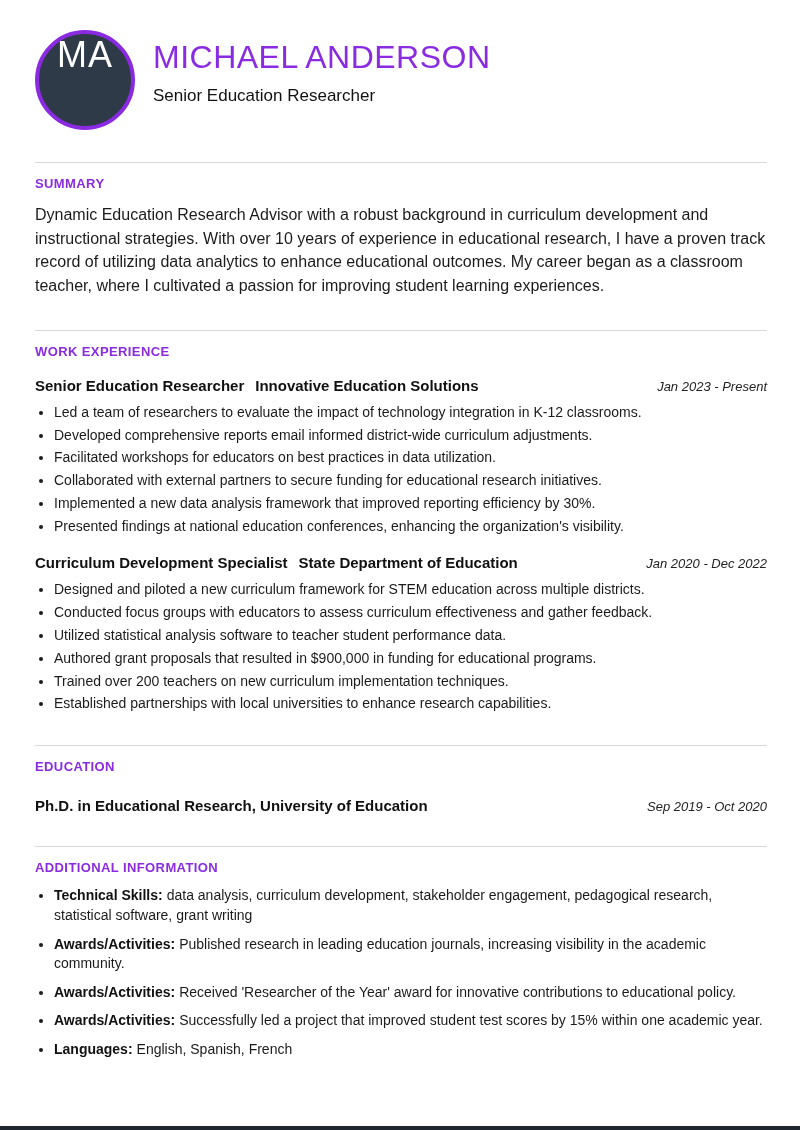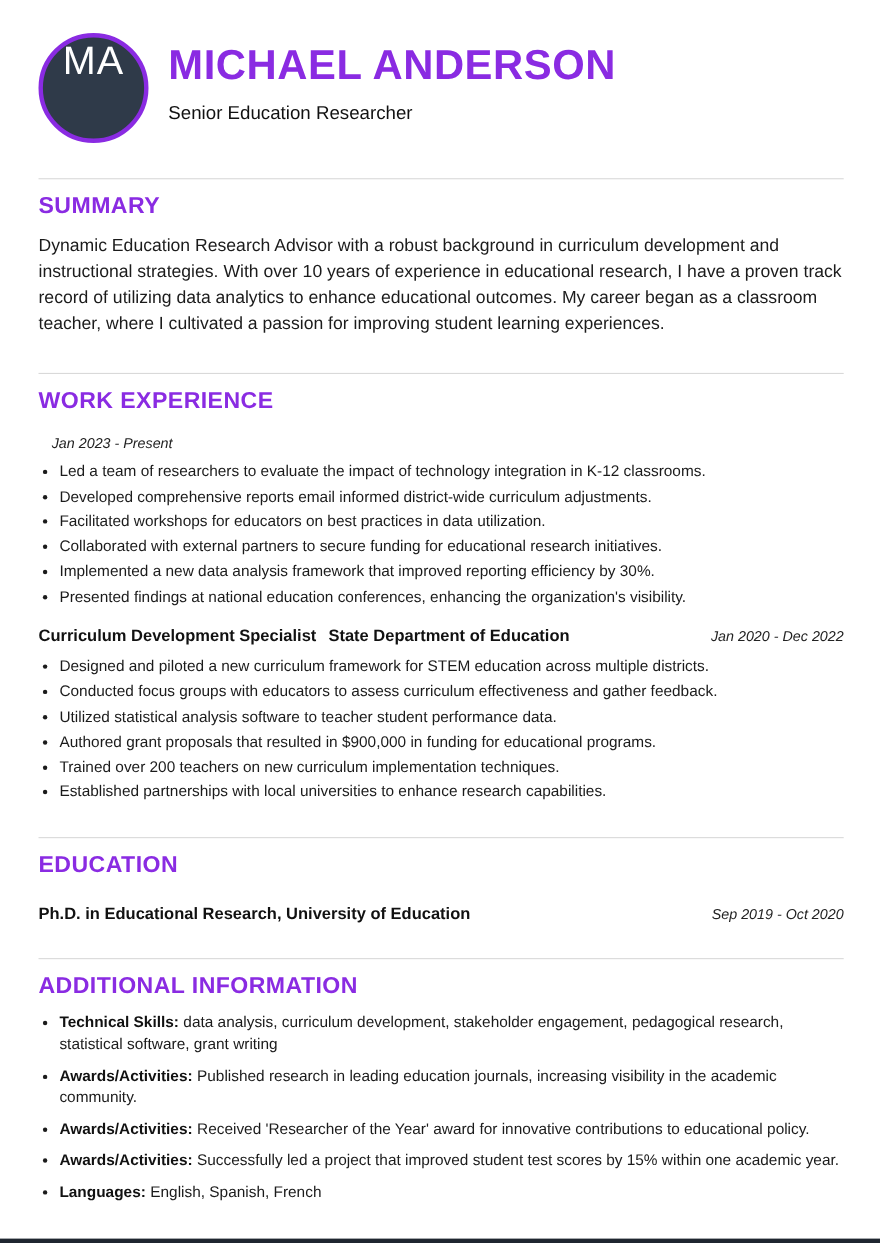--- a/index.html
+++ b/index.html
@@ -27,32 +27,32 @@
     background:var(--avatar-bg);
     border:4px solid var(--accent);
     display:flex;align-items:flex-start;justify-content:center;
     flex:0 0 auto;
   }
   .avatar-initials{
     color:#ffffff;font-size:36px;font-weight:400;letter-spacing:1px;
   }
   .header-text{padding-top:10px;}
   .name{
-    margin:0;font-size:38px;font-weight:700;color:var(--accent);
+    margin:0;font-size:32px;font-weight:400;color:var(--accent);
     letter-spacing:0.5px;line-height:1.1;
   }
   .job-title{font-size:17px;color:#111;margin-top:11px;}
   .contact-row{font-size:13px;color:#2b2b2b;margin-top:13px;}
   .contact-row .sep{color:#555;margin:0 9px;font-size:11px;vertical-align:1px;}
 
   
   .section{margin-top:32px;}
   .rule{border:none;border-top:1px solid var(--rule);margin:0;}
   .section-heading{
-    margin:13px 0 0 0;font-size:21px;font-weight:700;
+    margin:13px 0 0 0;font-size:13px;font-weight:700;
     color:var(--accent);letter-spacing:0.4px;
   }
   .summary-text{
     margin-top:12px;font-size:16px;line-height:1.48;color:var(--text);
   }
 
   
   .job{margin-top:18px;}
   .job-header{display:flex;justify-content:space-between;align-items:baseline;}
   .job-left{font-size:15px;font-weight:700;color:#111;}
@@ -97,20 +97,23 @@
     <h2 class="section-heading">SUMMARY</h2>
     <p class="summary-text">Dynamic Education Research Advisor with a robust background in curriculum development and instructional strategies. With over 10 years of experience in educational research, I have a proven track record of utilizing data analytics to enhance educational outcomes. My career began as a classroom teacher, where I cultivated a passion for improving student learning experiences.</p>
   </section>
 
   <section class="section">
     <hr class="rule">
     <h2 class="section-heading">WORK EXPERIENCE</h2>
 
     <article class="job">
       <div class="job-header">
+        <div class="job-left">
+          <span>Senior Education Researcher</span><span class="job-company">Innovative Education Solutions</span>
+        </div>
         <span class="dates">Jan 2023 - Present</span>
       </div>
       <ul class="bullets">
         <li>Led a team of researchers to evaluate the impact of technology integration in K-12 classrooms.</li>
         <li>Developed comprehensive reports email informed district-wide curriculum adjustments.</li>
         <li>Facilitated workshops for educators on best practices in data utilization.</li>
         <li>Collaborated with external partners to secure funding for educational research initiatives.</li>
         <li>Implemented a new data analysis framework that improved reporting efficiency by 30%.</li>
         <li>Presented findings at national education conferences, enhancing the organization's visibility.</li>
       </ul>

